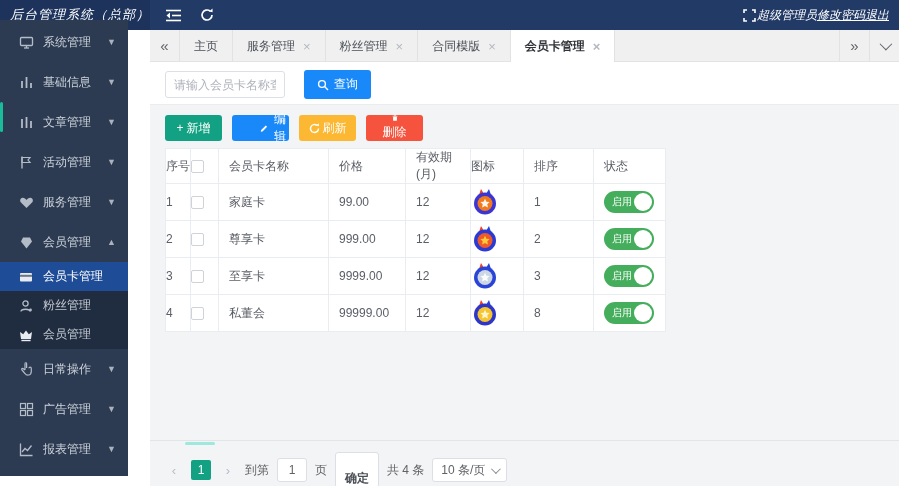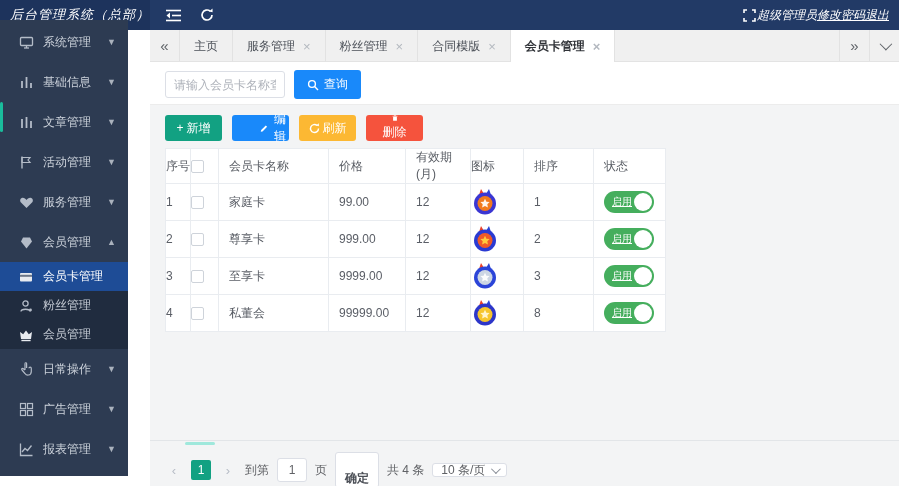--- a/index.html
+++ b/index.html
@@ -40,52 +40,52 @@
   .tab .x{color:#b3b8bf;font-size:13px;cursor:pointer;}
   .tab.active{background:#fff;color:#303338;font-weight:bold;}
   .tab-right{margin-left:auto;display:flex;}
   .tab-right .tab-nav{border-right:none;border-left:1px solid #e2e2e2;}
   .chev-down{width:9px;height:9px;border-right:1.5px solid #5f6368;border-bottom:1.5px solid #5f6368;transform:rotate(45deg) translateY(-2px);}
 
   
   .search-strip{position:absolute;left:150px;top:62px;width:749px;height:43px;background:#fff;border-bottom:1px solid #ececec;}
   .search-input{position:absolute;left:15px;top:9px;width:120px;height:27px;border:1px solid #dcdfe6;border-radius:3px;font-size:12px;padding:0 8px;color:#606266;font-family:inherit;}
   .search-input::placeholder{color:#aeb2ba;}
-  .search-btn{position:absolute;left:144px;top:8px;height:29px;padding:0 13px;background:var(--accent);border:none;border-radius:3px;color:#fff;font-size:12px;display:flex;align-items:center;gap:5px;cursor:pointer;font-family:inherit;}
+  .search-btn{position:absolute;left:154px;top:8px;height:29px;padding:0 13px;background:var(--accent);border:none;border-radius:3px;color:#fff;font-size:12px;display:flex;align-items:center;gap:5px;cursor:pointer;font-family:inherit;}
 
   .panel{position:absolute;left:150px;top:105px;width:749px;height:381px;background:var(--panel-gray);}
   .toolbar{position:absolute;left:15px;top:10px;display:flex;gap:10px;}
   .tb-btn{height:26px;width:57px;border:none;border-radius:3px;color:#fff;font-size:12px;display:flex;align-items:center;justify-content:center;gap:3px;cursor:pointer;font-family:inherit;}
   .btn-add{background:var(--green);} .btn-edit{background:var(--accent);padding-left:28px;} .btn-refresh{background:var(--orange);} .btn-delete{background:var(--red);flex-direction:column;}
 
   
   table.grid{position:absolute;left:15px;top:43px;border-collapse:collapse;background:#fff;table-layout:fixed;}
   table.grid th,table.grid td{border:1px solid var(--tbl-border);font-size:12px;color:var(--txt);font-weight:normal;text-align:left;padding:0 0 0 10px;overflow:hidden;}
   table.grid th{height:30px;color:#595d64;background:#fff;}
   table.grid td{height:37px;}
   .c-index{width:25px;text-align:center;padding:0!important;}
   .c-check{width:28px;text-align:center;padding:0!important;}
   .c-name{width:110px;} .c-price{width:77px;} .c-valid{width:65px;}
   .c-icon{width:53px;text-align:center;padding:0!important;}
   .c-sort{width:70px;} .c-status{width:72px;}
   .checkbox{display:inline-block;width:13px;height:13px;border:1px solid #ced3da;border-radius:2px;background:#fff;vertical-align:middle;cursor:pointer;}
   .medal{display:inline-block;vertical-align:middle;}
   .toggle{display:inline-flex;align-items:center;width:50px;height:22px;border-radius:11px;background:var(--toggle-green);position:relative;cursor:pointer;}
-  .toggle .t-label{color:#fff;font-size:10px;margin-left:8px;text-decoration:underline;}
+  .toggle .t-label{color:#fff;font-size:10px;margin-left:8px;}
   .toggle .knob{position:absolute;right:2px;top:2px;width:18px;height:18px;border-radius:50%;background:#fff;}
 
   
   .pager-strip{position:absolute;left:0;top:335px;width:749px;height:46px;border-top:1px solid #e2e5e8;}
   .hscroll-thumb{position:absolute;left:35px;top:1px;width:30px;height:3px;background:#9fe8dc;border-radius:2px;}
   .pager{position:absolute;left:15px;top:11px;display:flex;align-items:center;gap:8px;font-size:12px;color:#606266;}
   .pg-nav{width:18px;height:20px;display:flex;align-items:center;justify-content:center;color:#b6bcc6;font-size:13px;cursor:pointer;}
   .pg-page{width:20px;height:20px;background:var(--green);color:#fff;border-radius:2px;display:flex;align-items:center;justify-content:center;font-size:12px;cursor:pointer;}
   .pg-input{width:30px;height:24px;border:1px solid #dcdfe6;border-radius:3px;text-align:center;font-size:12px;color:#606266;font-family:inherit;}
   .pg-confirm{height:32px;padding:17px 9px;background:#fff;border:1px solid #dcdfe6;border-radius:3px;font-size:12px;color:#4a4e55;font-weight:bold;cursor:pointer;font-family:inherit;}
-  .pg-size{height:14px;padding:0 8px;background:#fff;border:1px solid #dcdfe6;border-radius:3px;display:flex;align-items:center;gap:6px;cursor:pointer;}
+  .pg-size{height:24px;padding:0 8px;background:#fff;border:1px solid #dcdfe6;border-radius:3px;display:flex;align-items:center;gap:6px;cursor:pointer;}
   .pg-size .chev-down{border-color:#8a8f98;width:7px;height:7px;transform:rotate(45deg) translateY(-2px);}
 </style>
 </head>
 <body>
 
 <div class="screen">
 
   <div class="topbar">
     <div class="logo">后台管理系统（总部）</div>
     <div class="topbar-icons">

